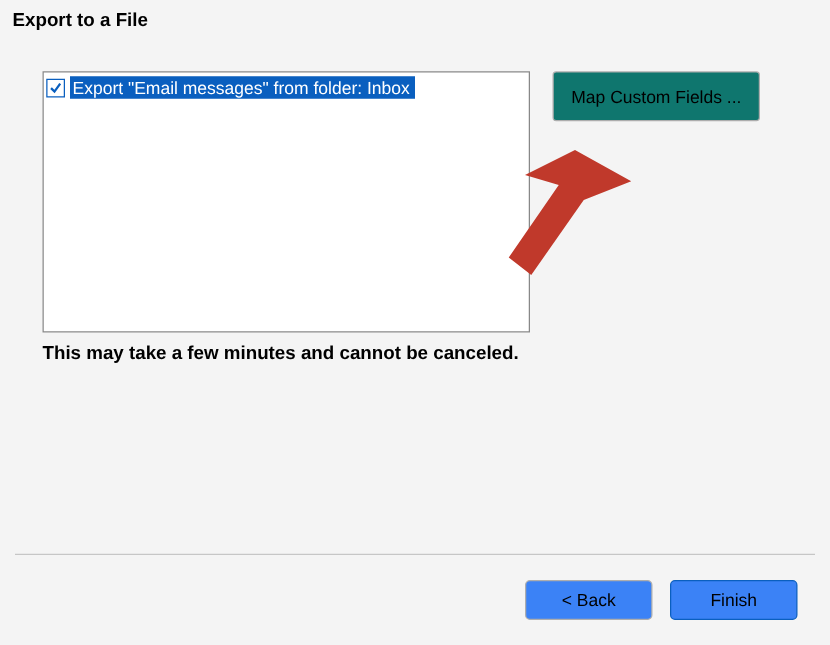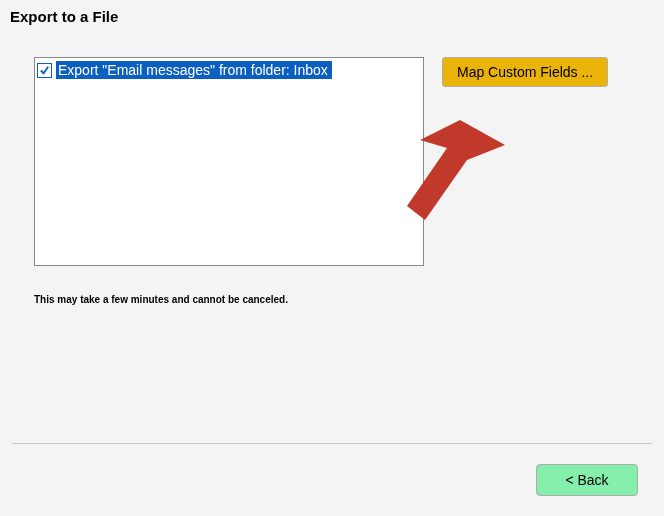--- a/index.html
+++ b/index.html
@@ -55,34 +55,34 @@
       flex-shrink: 0;
     }
     .checkbox svg { display: block; }
     .list-item-text {
       background: #0a5fbf;
       color: #fff;
       padding: 1px 4px 1px 2px;
       font-size: 14px;
     }
     .map-btn {
-      background: #eab308;
+      background: #0f766e;
       border: 1px solid #adadad;
       border-radius: 3px;
-      height: 30px;
+      height: 40px;
       padding: 0 14px;
       font-size: 14px;
       font-family: inherit;
       cursor: pointer;
       white-space: nowrap;
     }
     .note {
-      font-size: 10px;
+      font-size: 15px;
       font-weight: 600;
-      margin-top: 28px;
+      margin-top: 8px;
     }
     .arrow-wrap {
       position: absolute;
       left: 395px;
       top: 120px;
       pointer-events: none;
     }
     .bottom-separator {
       position: absolute;
       left: 12px;
@@ -91,21 +91,21 @@
       border-top: 1px solid #c6c6c6;
     }
     .bottom-buttons {
       position: absolute;
       right: 26px;
       bottom: 20px;
       display: flex;
       gap: 14px;
     }
     .btn {
-      background: #86efac;
+      background: #3b82f6;
       border: 1px solid #adadad;
       border-radius: 4px;
       height: 32px;
       width: 102px;
       font-size: 14px;
       font-family: inherit;
       cursor: pointer;
     }
     .btn-primary {
       border: 1.5px solid #0a5fbf;
@@ -138,13 +138,14 @@
 <div class="arrow-wrap">
   <svg width="110" height="100" viewBox="0 0 110 100">
     <polygon points="65,0 110,25 72,40 30,100 12,86 52,28 25,20" fill="#c0392b"></polygon>
   </svg>
 </div>
 
 <div class="bottom-separator"></div>
 
 <div class="bottom-buttons">
   <button class="btn">&lt;  Back</button>
+  <button class="btn btn-primary">Finish</button>
 </div>
 
 </body></html>

